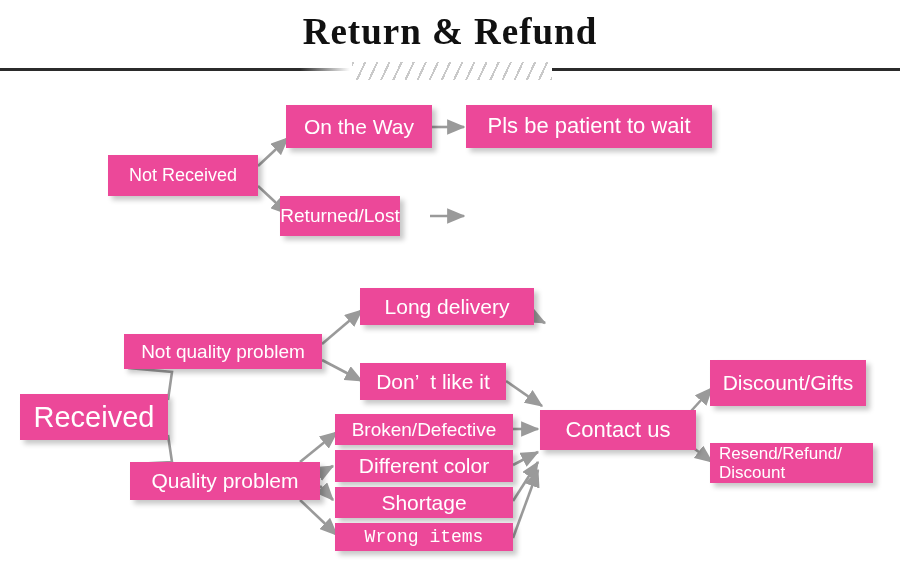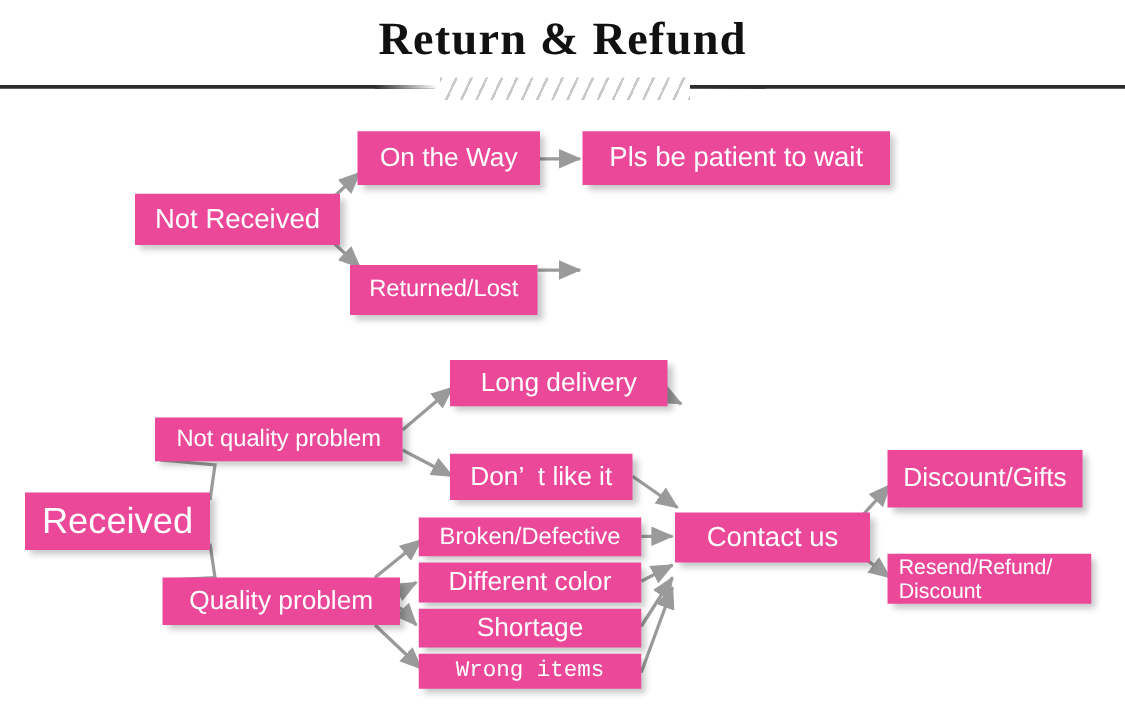--- a/index.html
+++ b/index.html
@@ -84,23 +84,23 @@
     white-space: pre;
     z-index: 3;
   }
   .box.left-align {
     justify-content: flex-start;
     text-align: left;
     padding-left: 9px;
   }
 
   
-  #box-not-received   { left:108px; top:155px; width:164px; height:41px; font-size:22px; }
+  #box-not-received   { left:108px; top:155px; width:150px; height:41px; font-size:18px; }
   #box-on-the-way     { left:286px; top:105px; width:146px; height:43px; font-size:21px; }
-  #box-returned-lost  { left:280px; top:212px; width:150px; height:40px; font-size:19px; }
+  #box-returned-lost  { left:280px; top:196px; width:120px; height:40px; font-size:19px; }
   #box-pls-wait       { left:466px; top:105px; width:246px; height:43px; font-size:22px; }
   #box-resend-refund  { left:466px; top:193px; width:248px; height:46px; font-size:26px; }
 
   #box-received       { left:20px;  top:394px; width:148px; height:46px; font-size:29px; }
   #box-not-quality    { left:124px; top:334px; width:198px; height:35px; font-size:19px; }
   #box-quality        { left:130px; top:462px; width:190px; height:38px; font-size:21px; }
 
   #box-long-delivery  { left:360px; top:288px; width:174px; height:37px; font-size:21px; }
   #box-dont-like      { left:360px; top:363px; width:146px; height:37px; font-size:21px; }
   #box-broken         { left:335px; top:414px; width:178px; height:31px; font-size:19px; }

